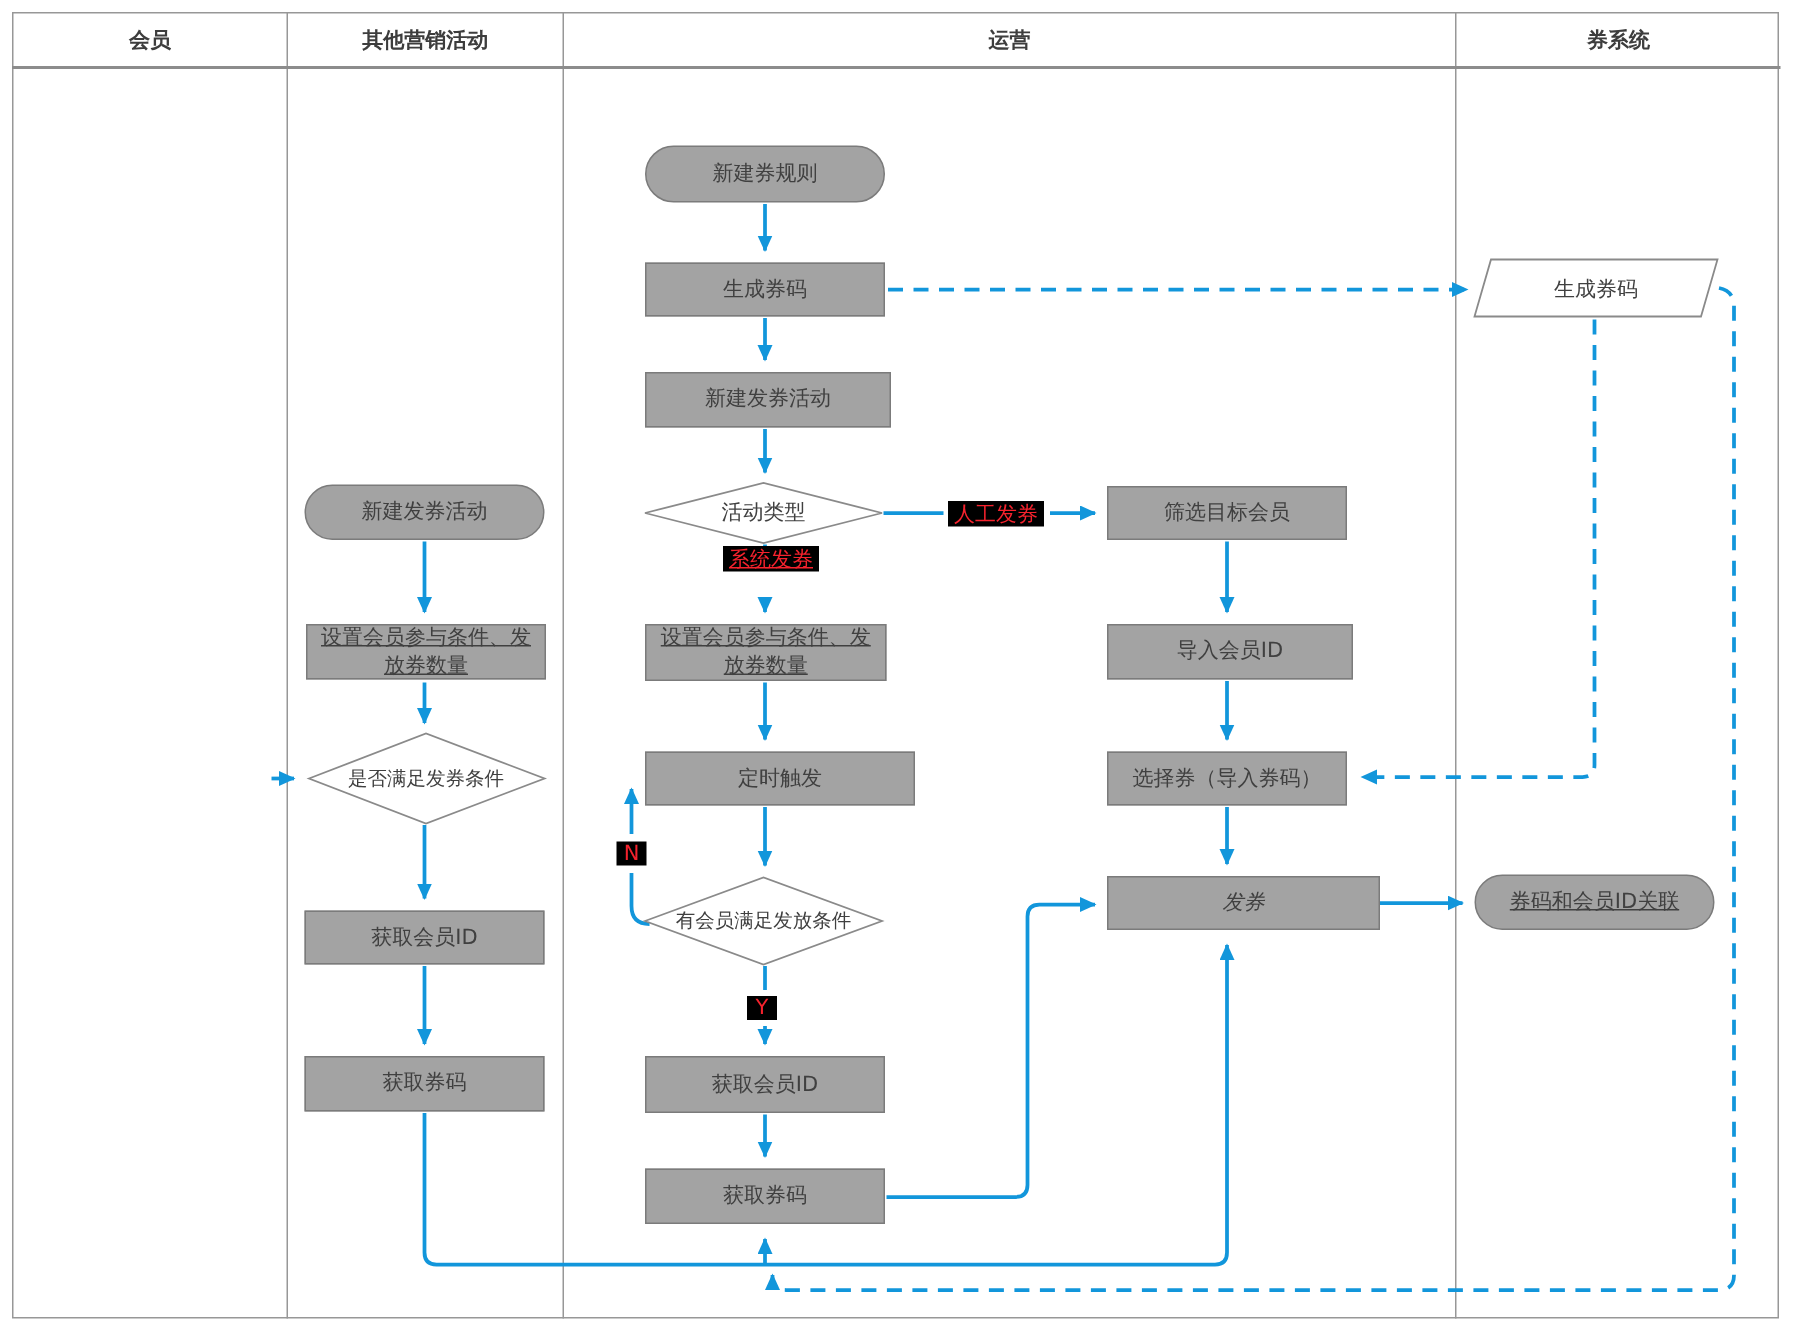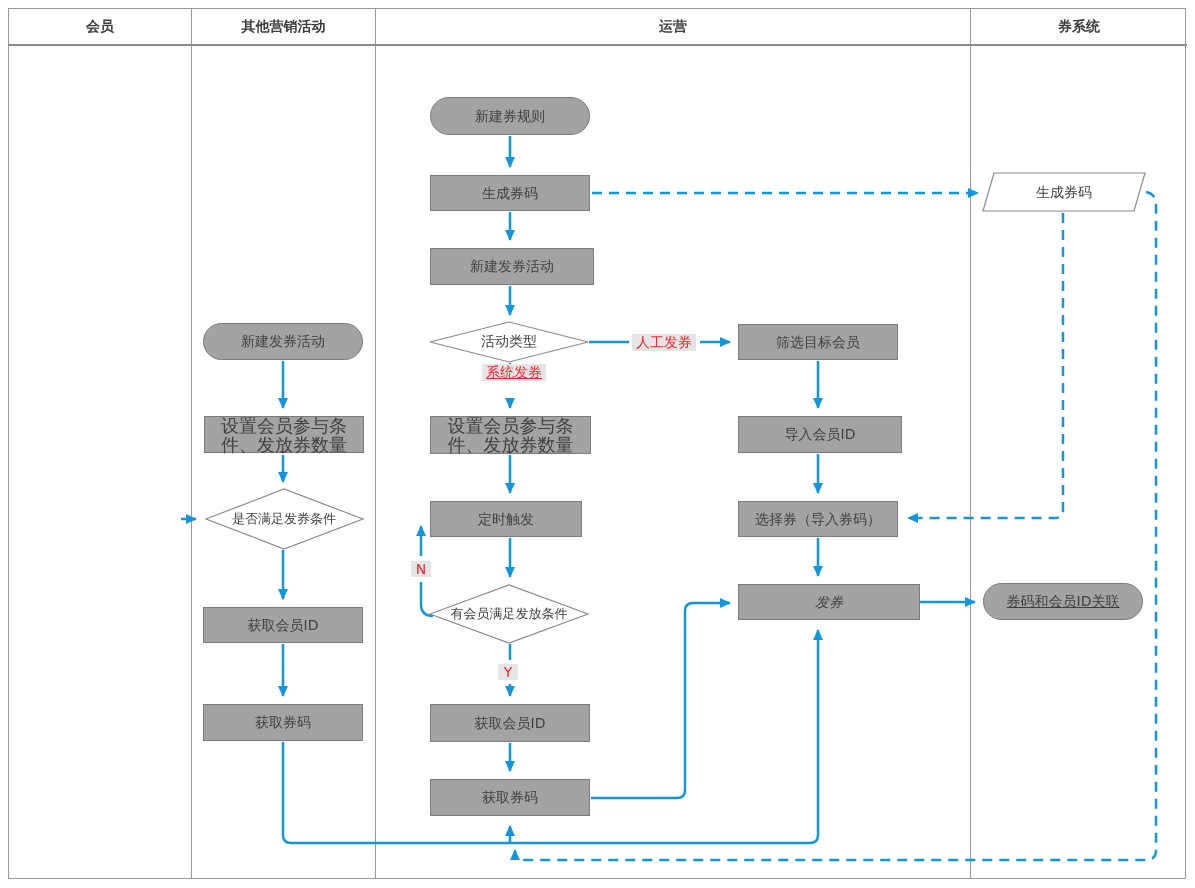--- a/index.html
+++ b/index.html
@@ -14,28 +14,28 @@
     position:absolute;top:8px;height:37px;display:flex;align-items:center;justify-content:center;
     font-size:14px;font-weight:600;color:#3d3d3d;
   }
   .svg-layer{position:absolute;left:0;top:0;}
   .node{
     position:absolute;box-sizing:border-box;border:1px solid #7b7b7b;background:#a3a3a3;
     display:flex;align-items:center;justify-content:center;text-align:center;
     font-size:14px;color:#404040;line-height:19px;padding:1px 4px;
   }
   .stadium{border-radius:19px;}
-  .small{font-size:18px;}
+  .small{font-size:14px;text-decoration:underline;}
   .shape-label{
     position:absolute;display:flex;align-items:center;justify-content:center;text-align:center;
     font-size:14px;color:#404040;background:transparent;
   }
   .edge-label{
     position:absolute;display:flex;align-items:center;justify-content:center;text-align:center;
-    font-size:14px;color:#f5222d;background:#e5e5e5;font-weight:500;
+    font-size:14px;color:#f5222d;background:#000000;font-weight:500;
   }
 </style>
 </head>
 <body>
 
 <div class="canvas">
 
   <div class="frame"></div>
   <div class="vline" style="left:191px;"></div>
   <div class="vline" style="left:375px;"></div>
@@ -98,21 +98,21 @@
       <polygon points="430,614 509,585 588,614 509,643"></polygon>
       <polygon points="206,519 284,489 363,519 284,549"></polygon>
       <polygon points="994,173 1145,173 1134,211 983,211"></polygon>
     </g>
   </svg>
 
   <div class="node stadium" style="left:430px;top:97px;width:160px;height:38px;">新建券规则</div>
   <div class="node" style="left:430px;top:175px;width:160px;height:36px;">生成券码</div>
   <div class="node" style="left:430px;top:248px;width:164px;height:37px;">新建发券活动</div>
   <div class="node small" style="left:430px;top:416px;width:161px;height:38px;">设置会员参与条件、发放券数量</div>
-  <div class="node" style="left:430px;top:501px;width:152px;height:36px;">定时触发</div>
+  <div class="node" style="left:430px;top:501px;width:180px;height:36px;">定时触发</div>
   <div class="node" style="left:430px;top:704px;width:160px;height:38px;">获取会员ID</div>
   <div class="node" style="left:430px;top:779px;width:160px;height:37px;">获取券码</div>
 
   <div class="node" style="left:738px;top:324px;width:160px;height:36px;">筛选目标会员</div>
   <div class="node" style="left:738px;top:416px;width:164px;height:37px;">导入会员ID</div>
   <div class="node" style="left:738px;top:501px;width:160px;height:36px;">选择券（导入券码）</div>
   <div class="node" style="left:738px;top:584px;width:182px;height:36px;font-style:italic;">发券</div>
 
   <div class="node stadium" style="left:983px;top:583px;width:160px;height:37px;text-decoration:underline;">券码和会员ID关联</div>
 

